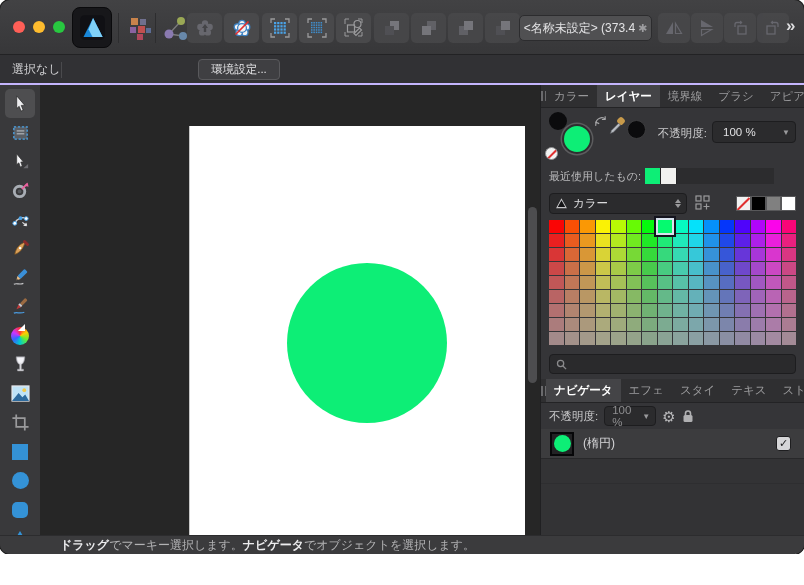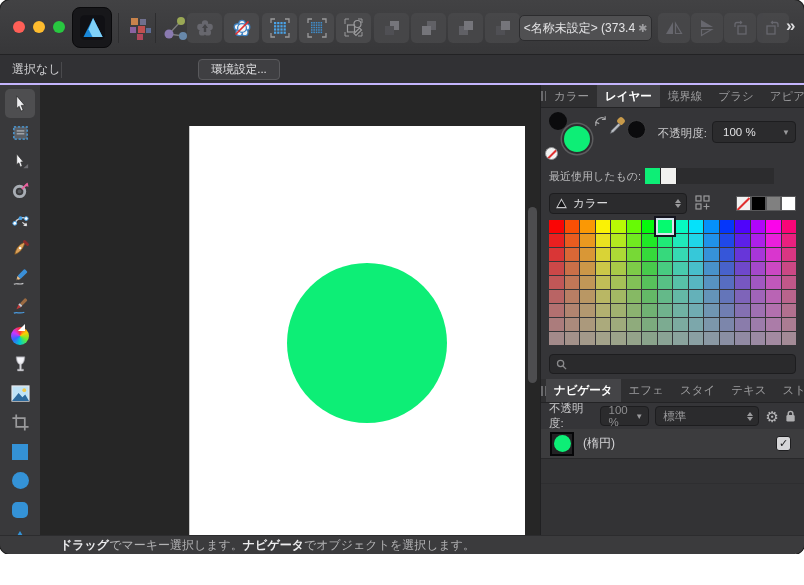--- a/index.html
+++ b/index.html
@@ -673,27 +673,20 @@
         <div class="ptab">ストッ</div>
 
       </div>
 
       <div class="oprow">
         <span>不透明度:</span>
         <div class="dd dd1">
           <span>100 %</span>
           <span class="car">▼</span>
         </div>
-        <div class="dd dd2">
-          <span>標準</span>
-          <span class="spin">
-              <b class="up"></b>
-              <b class="dn"></b>
-            </span>
-        </div>
         <span class="gear">⚙</span>
         <svg width="12" height="14" viewBox="0 0 12 14">
             <rect x="1.5" y="6" width="9" height="7" rx="1.5" fill="#b0b0b2"></rect>
             <path d="M3.5 6.5 V4.5 a2.5 2.5 0 0 1 5 0 V6.5" stroke="#b0b0b2" stroke-width="1.6" fill="none"></path>
           </svg>
       </div>
 
       <div class="layerlist">
         <div class="layerrow">
           <div class="lthumb">

